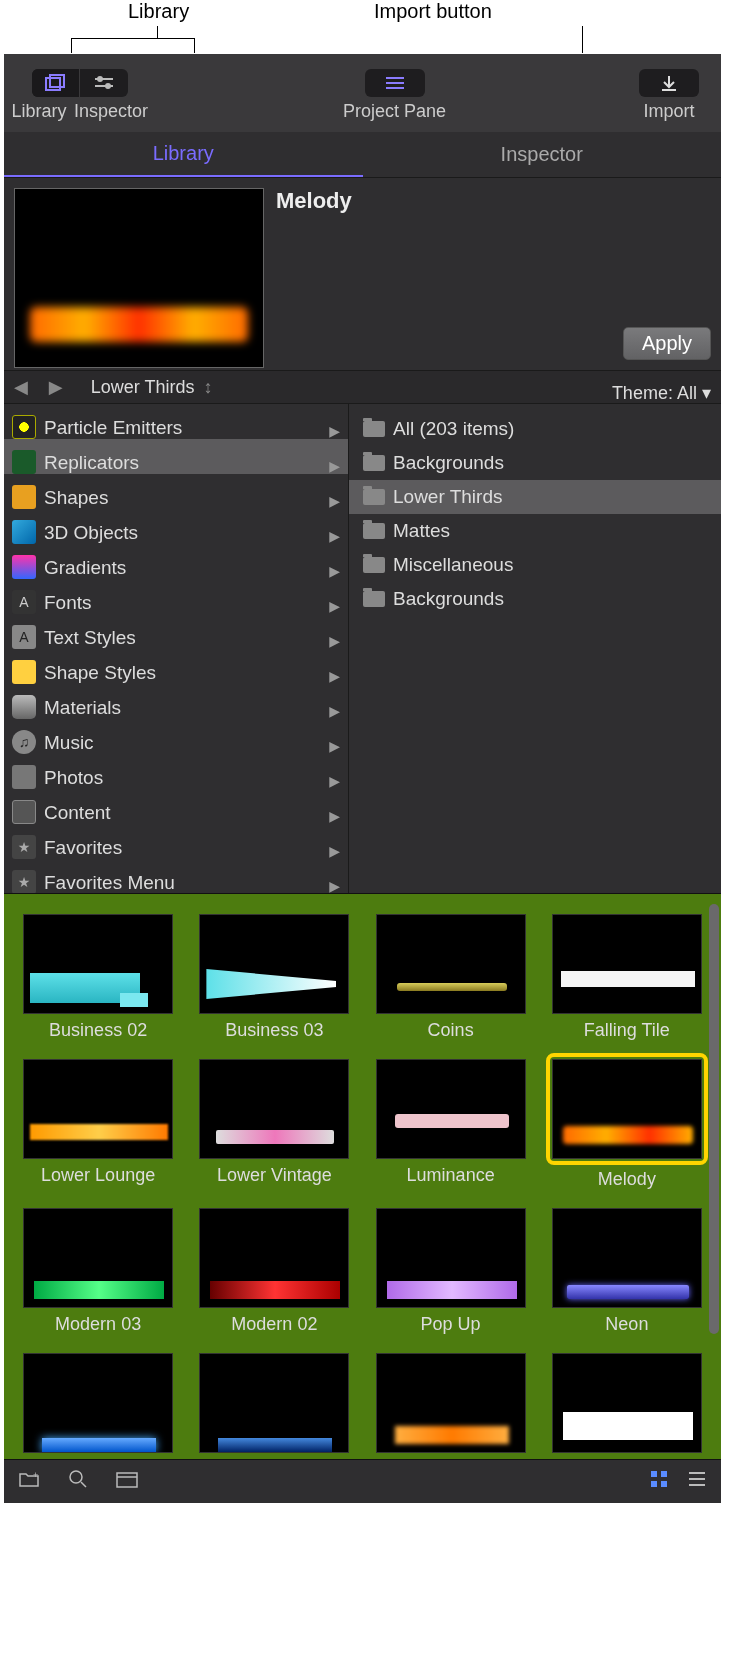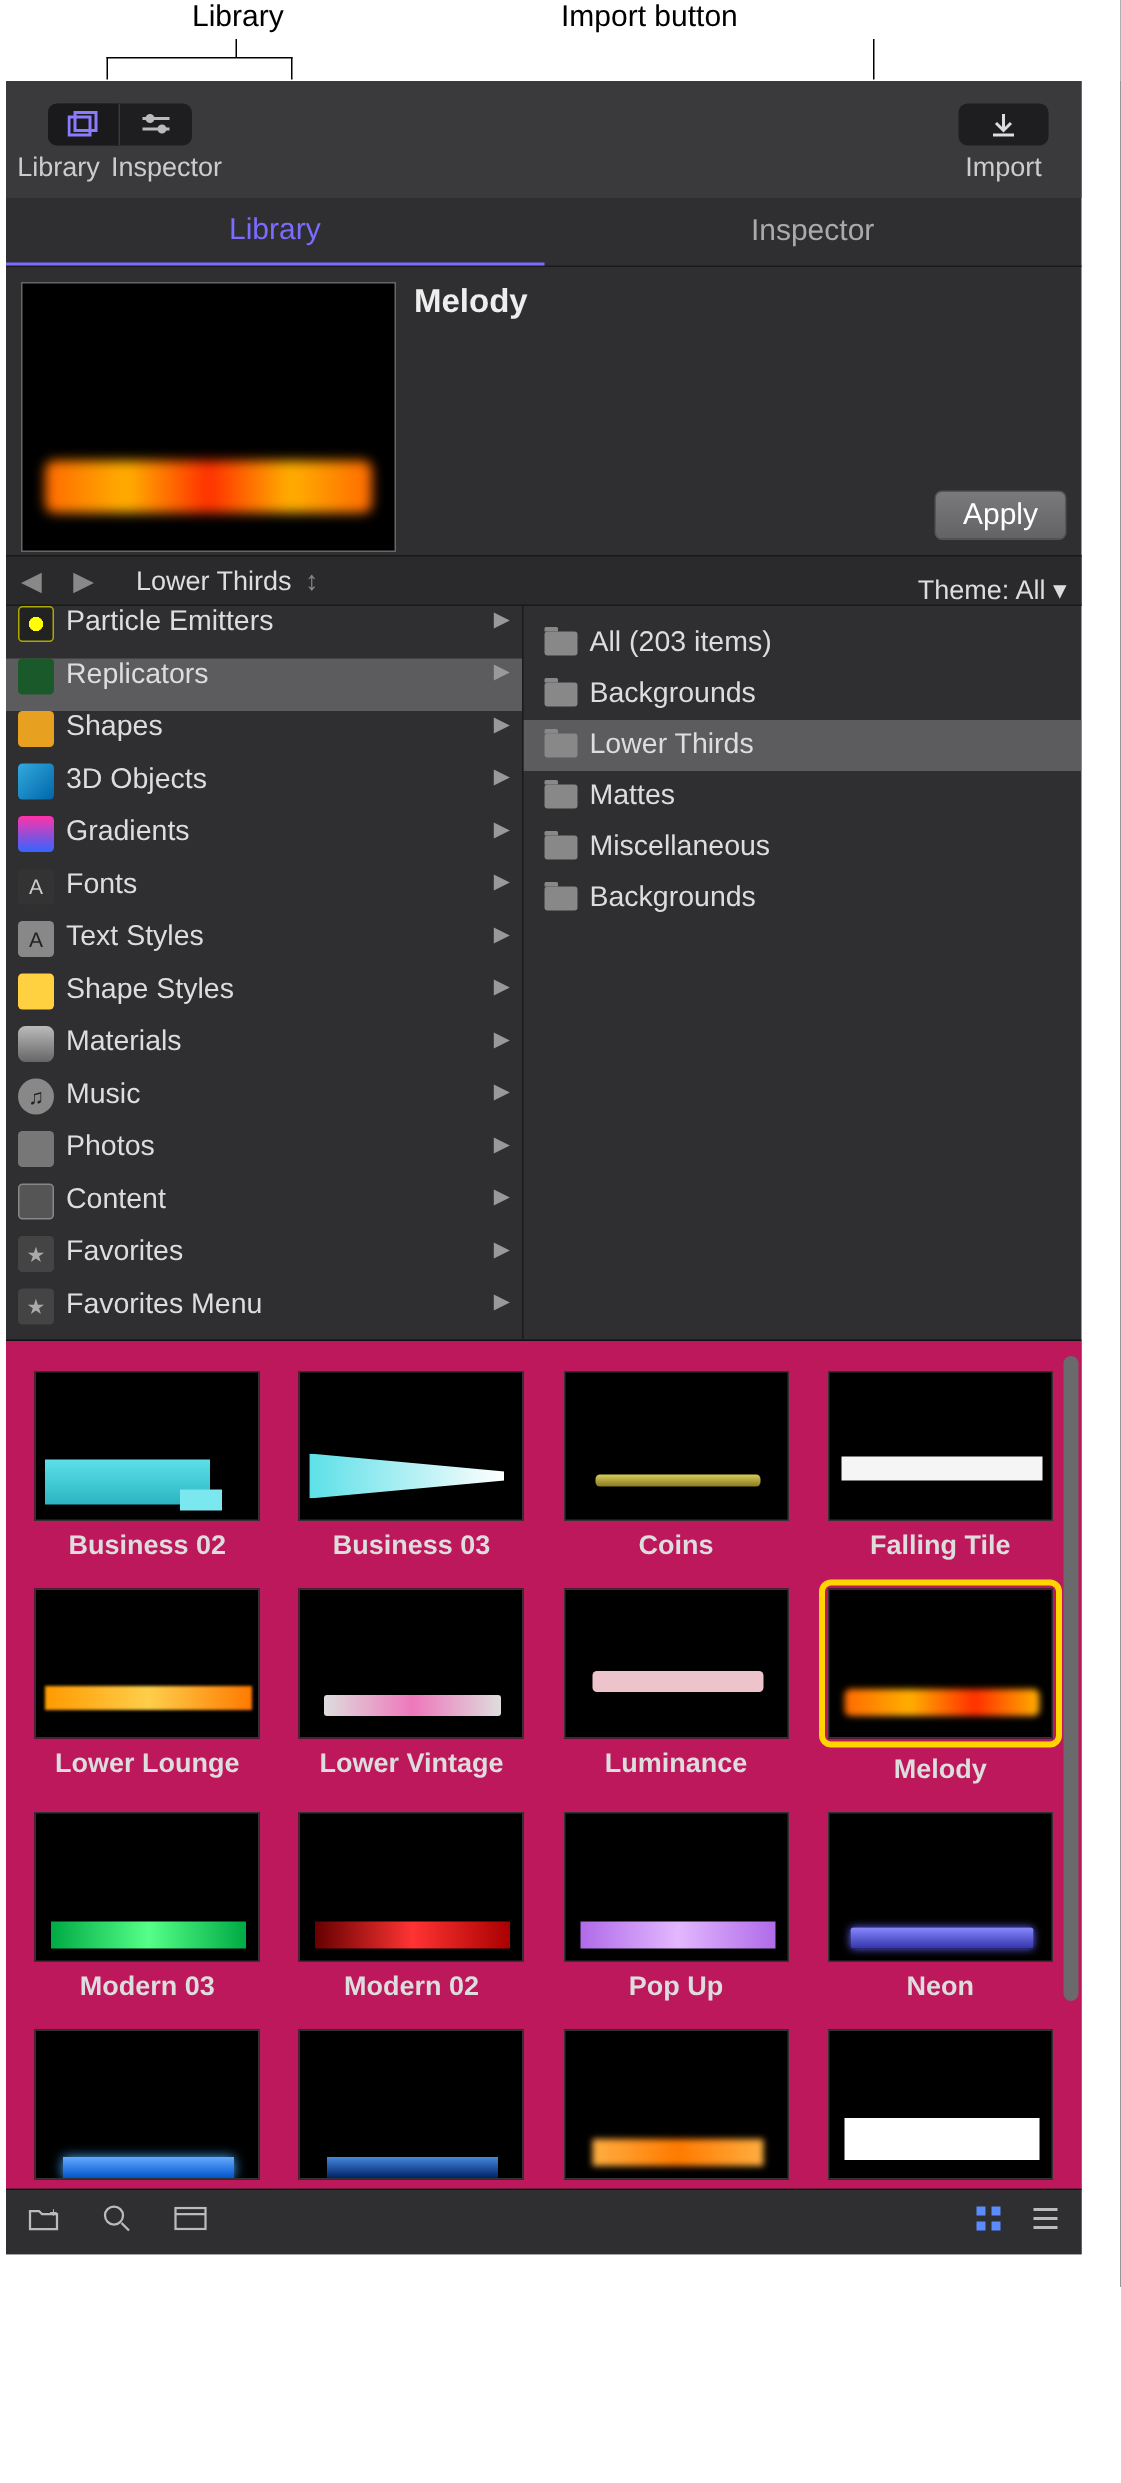--- a/index.html
+++ b/index.html
@@ -30,29 +30,29 @@
 .nav-row { display: flex; align-items: center; height: 34px; background: #2a292b; border-top: 1px solid #1a1a1a; border-bottom: 1px solid #1a1a1a; padding: 0 10px; font-size: 18px; }
 .nav-arrows { color: #888; margin-right: 20px; letter-spacing: 8px; }
 .nav-path { color: #ddd; }
 .nav-sort { color: #888; margin-left: 4px; }
 .nav-theme { margin-left: auto; color: #ddd; margin-top: 12px; }
 .nav-theme-val { color: #ddd; }
 .columns { display: flex; height: 490px; border-bottom: 1px solid #111; }
 .col { overflow-y: auto; }
 .col-left { width: 345px; border-right: 1px solid #1a1a1a; }
 .col-right { flex: 1; padding-top: 8px; }
-.cat-row { display: flex; align-items: flex-start; height: 35px; padding: 0 8px; font-size: 19px; color: #ddd; cursor: pointer; }
+.cat-row { display: flex; align-items: flex-end; height: 35px; padding: 0 8px; font-size: 19px; color: #ddd; cursor: pointer; }
 .cat-row.selected { background: #5c5b5d; }
 .cat-icon { width: 24px; height: 24px; margin-right: 8px; border-radius: 3px; flex-shrink: 0; display: flex; align-items: center; justify-content: center; font-size: 14px; }
 .cat-arrow { margin-left: auto; color: #999; font-size: 14px; }
 .folder-row { display: flex; align-items: center; height: 34px; padding: 0 14px; font-size: 19px; color: #ddd; cursor: pointer; }
 .folder-row.selected { background: #5c5b5d; }
 .folder-icon { width: 22px; height: 16px; background: #888; border-radius: 2px; margin-right: 8px; position: relative; }
 .folder-icon::before { content: ""; position: absolute; top: -3px; left: 0; width: 9px; height: 3px; background: #888; border-radius: 1px 1px 0 0; }
-.grid-area { background: #be185d; padding: 14px 10px 0 10px; position: relative; font-weight: bold; }
+.grid-area { background: #4d7c0f; padding: 14px 10px 0 10px; position: relative; }
 .grid { display: grid; grid-template-columns: repeat(4, 1fr); gap: 12px 8px; }
 .thumb-item { display: flex; flex-direction: column; align-items: center; cursor: pointer; }
 .thumb { width: 150px; height: 100px; background: #000; border: 1px solid #333; position: relative; overflow: hidden; }
 .thumb-item.selected .thumb-wrap { border: 4px solid #ffd500; border-radius: 8px; padding: 2px; }
 .thumb-wrap { padding: 6px 2px 2px 2px; }
 .thumb-label { font-size: 18px; color: #ddd; margin-top: 4px; text-align: center; }
 .bar { position: absolute; }
 .footer { height: 44px; background: #2f2e30; border-top: 1px solid #111; display: flex; align-items: center; padding: 0 14px; gap: 28px; }
 .footer-icon { color: #bbb; font-size: 20px; cursor: pointer; }
 .footer-right { margin-left: auto; display: flex; gap: 18px; }
@@ -124,20 +124,34 @@
               </g>
             </svg>
         </div>
       </div>
       <div class="tool-labels">
         <span style="width:62px">Library</span>
         <span style="width:82px">Inspector</span>
       </div>
     </div>
     <div class="spacer"></div>
+    <div class="tool-group">
+      <div class="btn-single">
+        <svg width="22" height="16" viewBox="0 0 22 16">
+            <g stroke="#8b7cff" stroke-width="2">
+              <line x1="2" y1="3" x2="20" y2="3"></line>
+              <line x1="2" y1="8" x2="20" y2="8"></line>
+              <line x1="2" y1="13" x2="20" y2="13"></line>
+            </g>
+          </svg>
+      </div>
+      <div class="tool-labels">
+          <span style="width:110px">Project Pane</span>
+        </div>
+    </div>
     <div class="spacer"></div>
     <div class="tool-group" style="margin-right:20px">
       <div class="btn-single">
         <svg width="18" height="18" viewBox="0 0 18 18">
             <g stroke="#ddd" stroke-width="2" fill="none">
               <line x1="9" y1="2" x2="9" y2="12"></line>
               <polyline points="4,8 9,13 14,8"></polyline>
               <line x1="2" y1="16" x2="16" y2="16"></line>
             </g>
           </svg>

